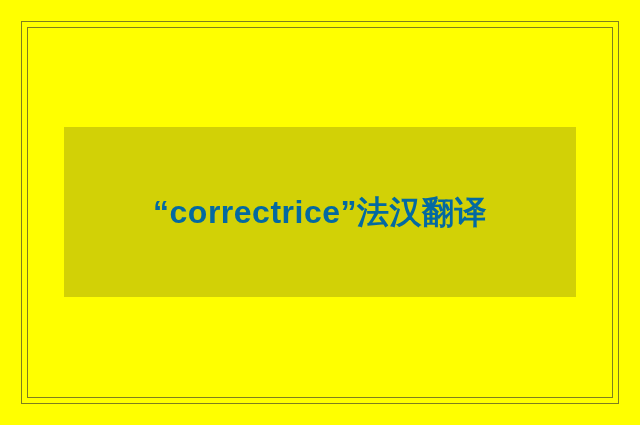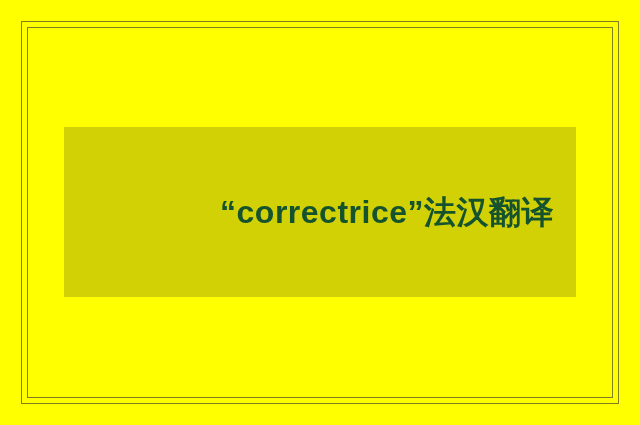--- a/index.html
+++ b/index.html
@@ -58,26 +58,26 @@
     box-sizing: border-box;
     display: flex;
     align-items: center;
     justify-content: center;
     padding: 0 22px;
   }
 
   .title-text {
     margin: 0;
     width: 100%;
-    color: #14532d;
+    color: #0369a1;
     font-family: "Liberation Sans", "DejaVu Sans", sans-serif;
     font-size: 32px;
     font-weight: bold;
     line-height: 58px;
-    text-align: right;
+    text-align: center;
     letter-spacing: 0.5px;
     word-break: break-all;
     overflow-wrap: break-word;
   }
 </style>
 </head>
 <body>
 
 <div class="poster">
 

